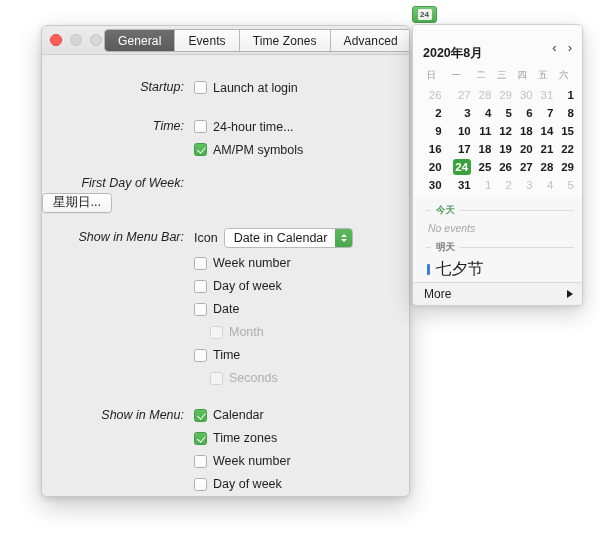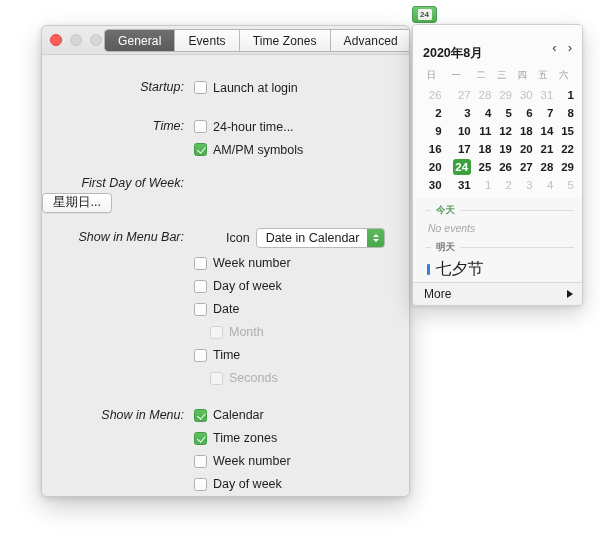--- a/index.html
+++ b/index.html
@@ -318,21 +318,21 @@
     <div class="row" style="margin-top:11px;flex-direction:column;">
       <div class="lbl">First Day of Week:</div>
       <div class="fields">
         <div class="btn">星期日...</div>
       </div>
     </div>
 
     <div class="row" style="margin-top:15px;">
       <div class="lbl">Show in Menu Bar:</div>
       <div class="fields">
-        <div class="inline" style="margin-bottom:6px;margin-left:32px;">
+        <div class="inline" style="margin-bottom:6px;">
           <span class="inline-lbl">Icon</span>
           <div class="popup">
             <span class="pv">Date in Calendar</span>
             <span class="stepper">
               <span class="chev up"></span>
                 <span class="chev down"></span>
             </span>
           </div>
         </div>
         <div class="cbrow">

